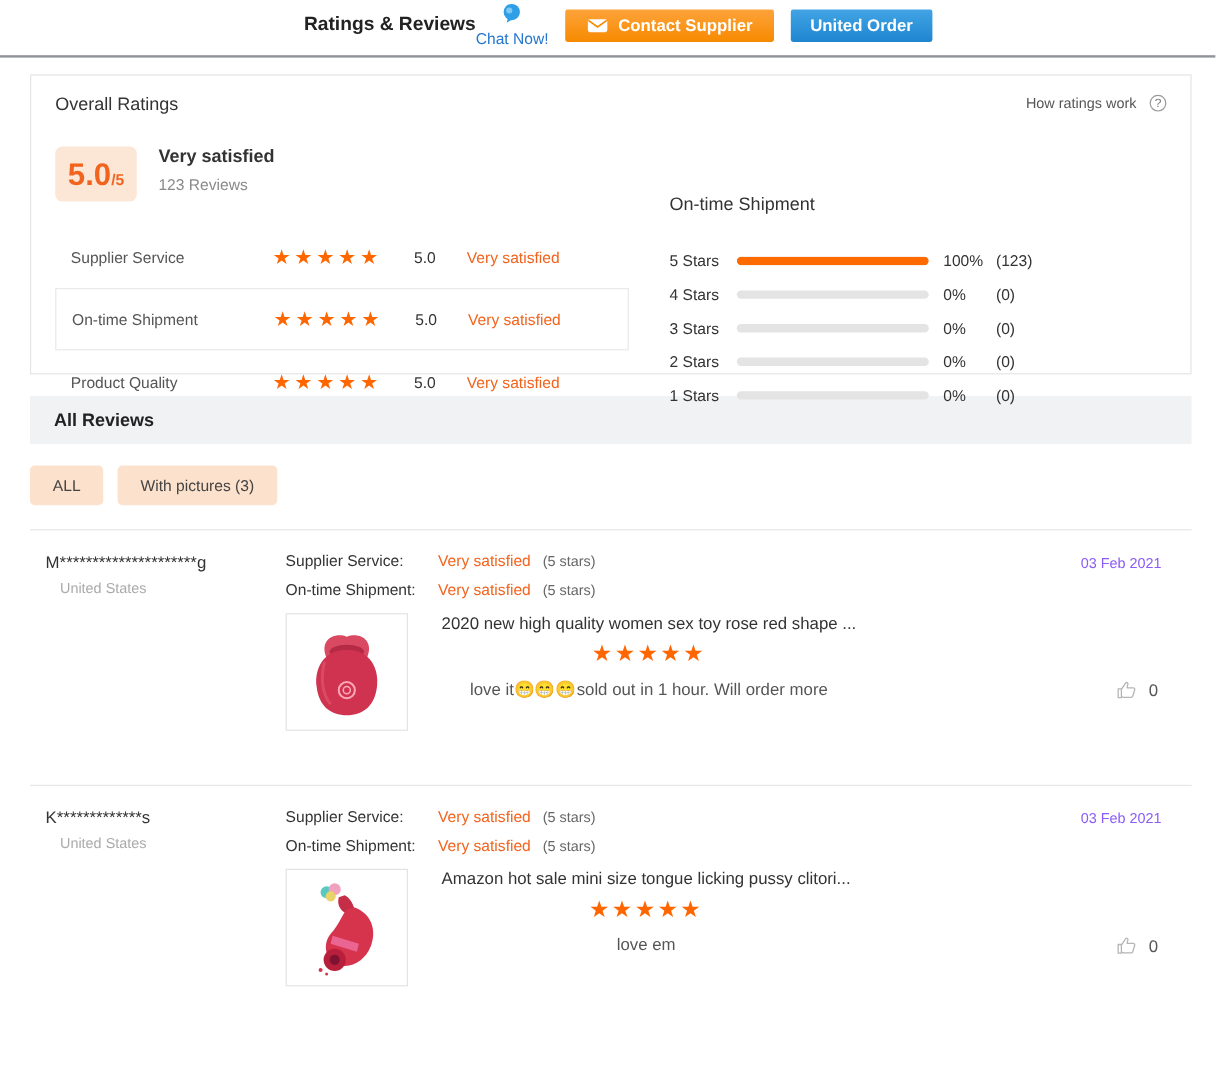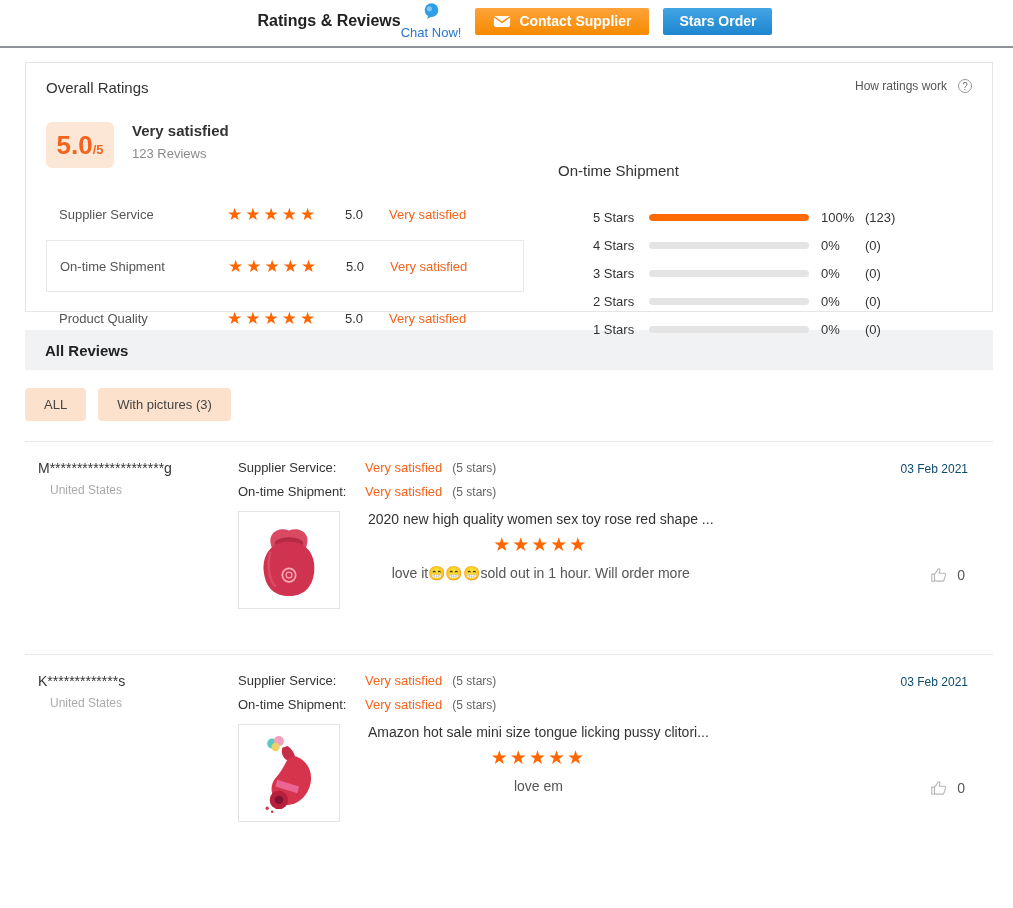--- a/index.html
+++ b/index.html
@@ -58,21 +58,21 @@
   }
   .rating-row.boxed { border:1px solid #e9e9e9; }
   .rr-label { font-size:13px; color:#555; }
   .rr-stars { color:#ff6600; font-size:17px; letter-spacing:3px; white-space:nowrap; }
   .rr-score { font-size:13px; color:#333; }
   .rr-verdict { font-size:13px; color:#f2641e; }
 
   .right-col { margin-left:34px; padding-top:66px; }
   .hist-title { font-size:15px; font-weight:400; color:#333; }
   .hist-rows { margin-top:24px; }
-  .hist-row { display:grid; grid-template-columns:56px 172px 44px auto; align-items:center; height:28px;margin-left:35px; }
+  .hist-row { display:grid; grid-template-columns:56px 172px 44px auto; align-items:center; height:28px; }
   .h-label { font-size:13px; color:#333; }
   .h-bar { width:160px; height:7px; background:#e4e4e4; border-radius:4px; overflow:hidden; display:block; }
   .h-fill { display:block; height:7px; background:#ff6a00; border-radius:4px; width:0; }
   .h-pct { font-size:13px; color:#333; }
   .h-count { font-size:13px; color:#333; }
 
   
   .reviews-band {
     margin:18px 20px 0 25px; height:40px; background:#f1f2f4;
     display:flex; align-items:center; padding-left:20px;
@@ -96,21 +96,21 @@
   .rvr-detail { font-size:12px; color:#666; }
   .rv-content { display:flex; margin-top:12px; }
   .rv-thumb {
     width:102px; height:98px; border:1px solid #e3e3e3; background:#fff;
     display:flex; align-items:center; justify-content:center; cursor:pointer; flex:none;
   }
   .rv-detail-col { margin-left:28px; padding-top:0;text-align:center; }
   .rv-prod-title { font-size:14px; color:#333; cursor:pointer; }
   .rv-stars { color:#ff6600; font-size:19px; letter-spacing:2px; margin-top:6px; }
   .rv-text { font-size:14px; color:#555; margin-top:9px; }
-  .rv-date { position:absolute; top:20px; right:25px; font-size:12px; color:#0c4a6e; }
+  .rv-date { position:absolute; top:20px; right:25px; font-size:12px; color:#8b5cf6; }
   .rv-helpful { position:absolute; top:124px; right:28px; display:flex; align-items:center; gap:9px; cursor:pointer; }
   .rv-helpful-count { font-size:14px; color:#555; }
   .thumb-icon { width:18px; height:18px; display:inline-block; }
 </style>
 </head>
 <body>
 
 <header class="topbar">
   <h1 class="page-title">Ratings &amp; Reviews</h1>
   <div class="topbar-actions">
@@ -127,21 +127,21 @@
     <button class="btn btn-orange">
       <span class="env-icon">
         <svg viewBox="0 0 20 14" width="18" height="13">
           <rect x="1" y="1" width="18" height="12" rx="2" fill="#fff"></rect>
           <path d="M1.5 2 L10 8 L18.5 2" stroke="#f78a00" stroke-width="1.6" fill="none"></path>
         </svg>
       </span>
       <span>Contact Supplier</span>
     </button>
     <button class="btn btn-blue">
-      <span>Stars Order</span>
+      <span>United Order</span>
     </button>
   </div>
 </header>
 
 <section class="panel">
   <div class="panel-head">
     <h2 class="panel-heading">Overall Ratings</h2>
     <a class="how-link">
       <span>How ratings work</span>
       <span class="q-icon">?</span>

